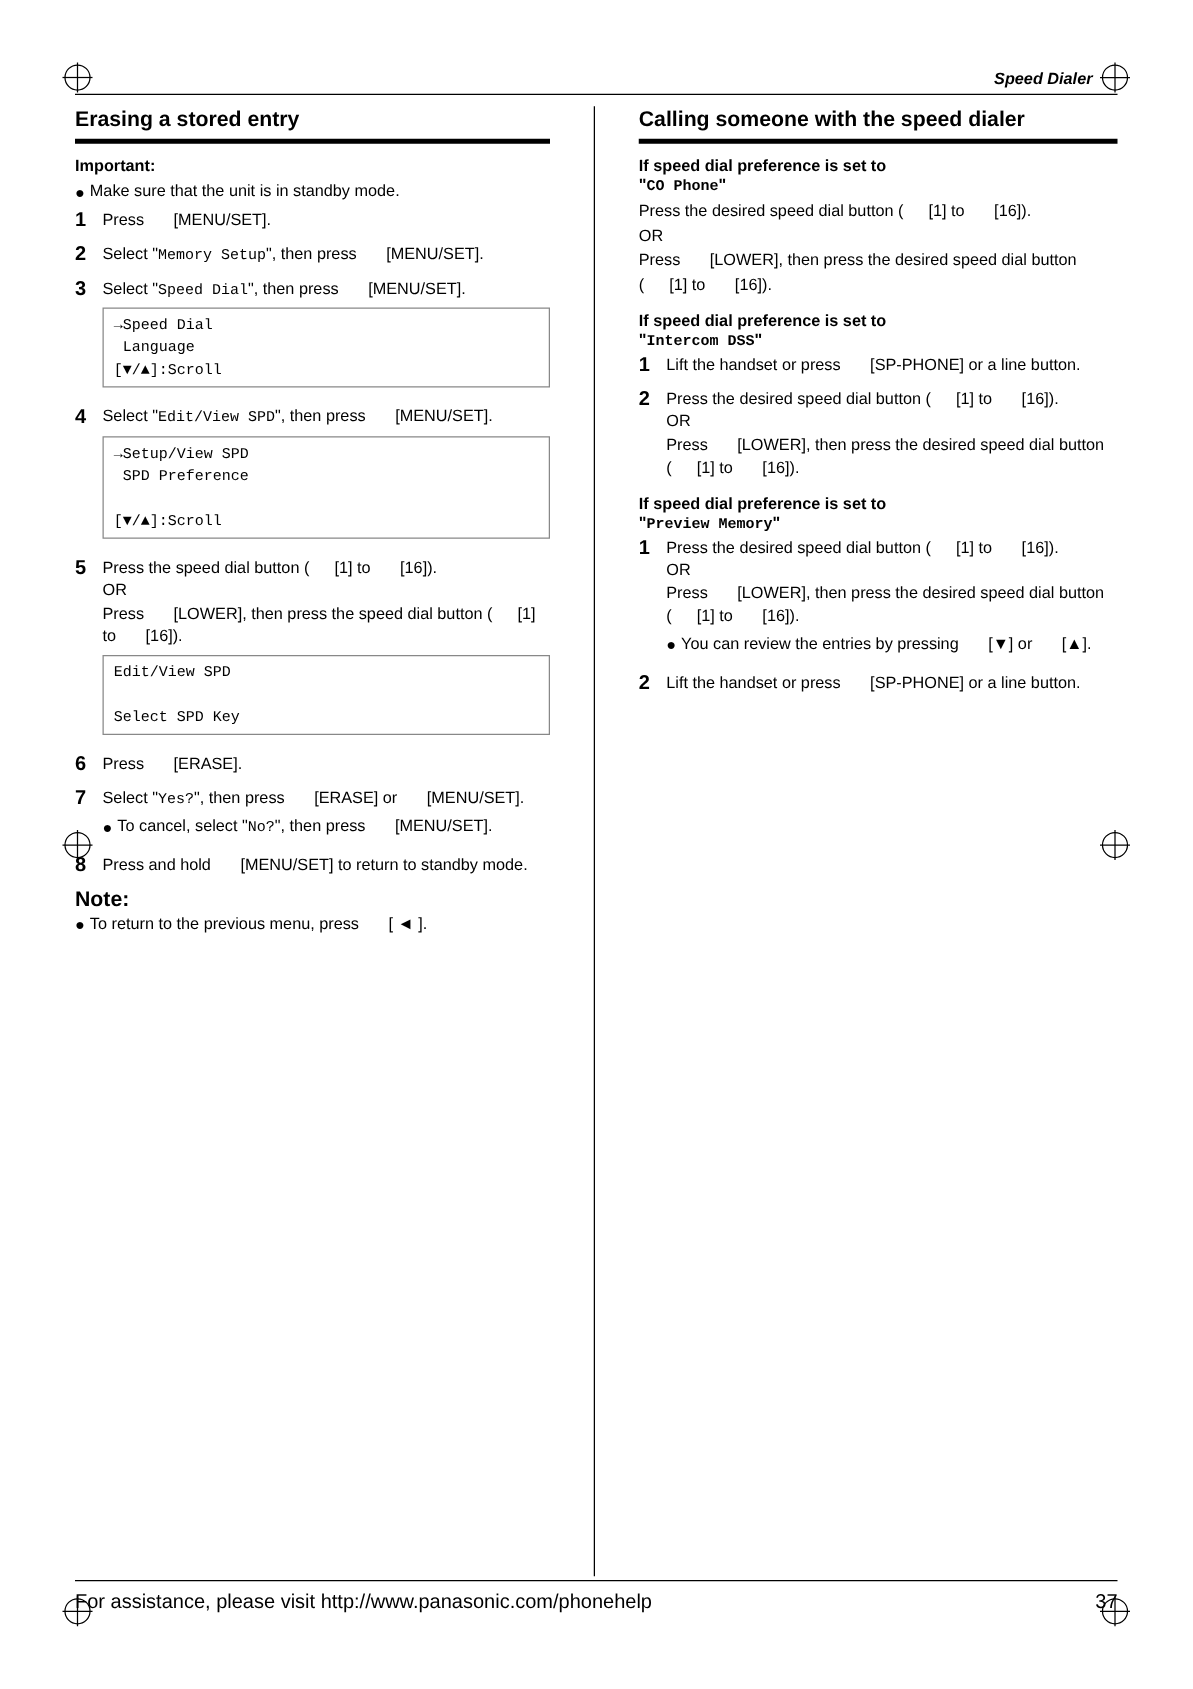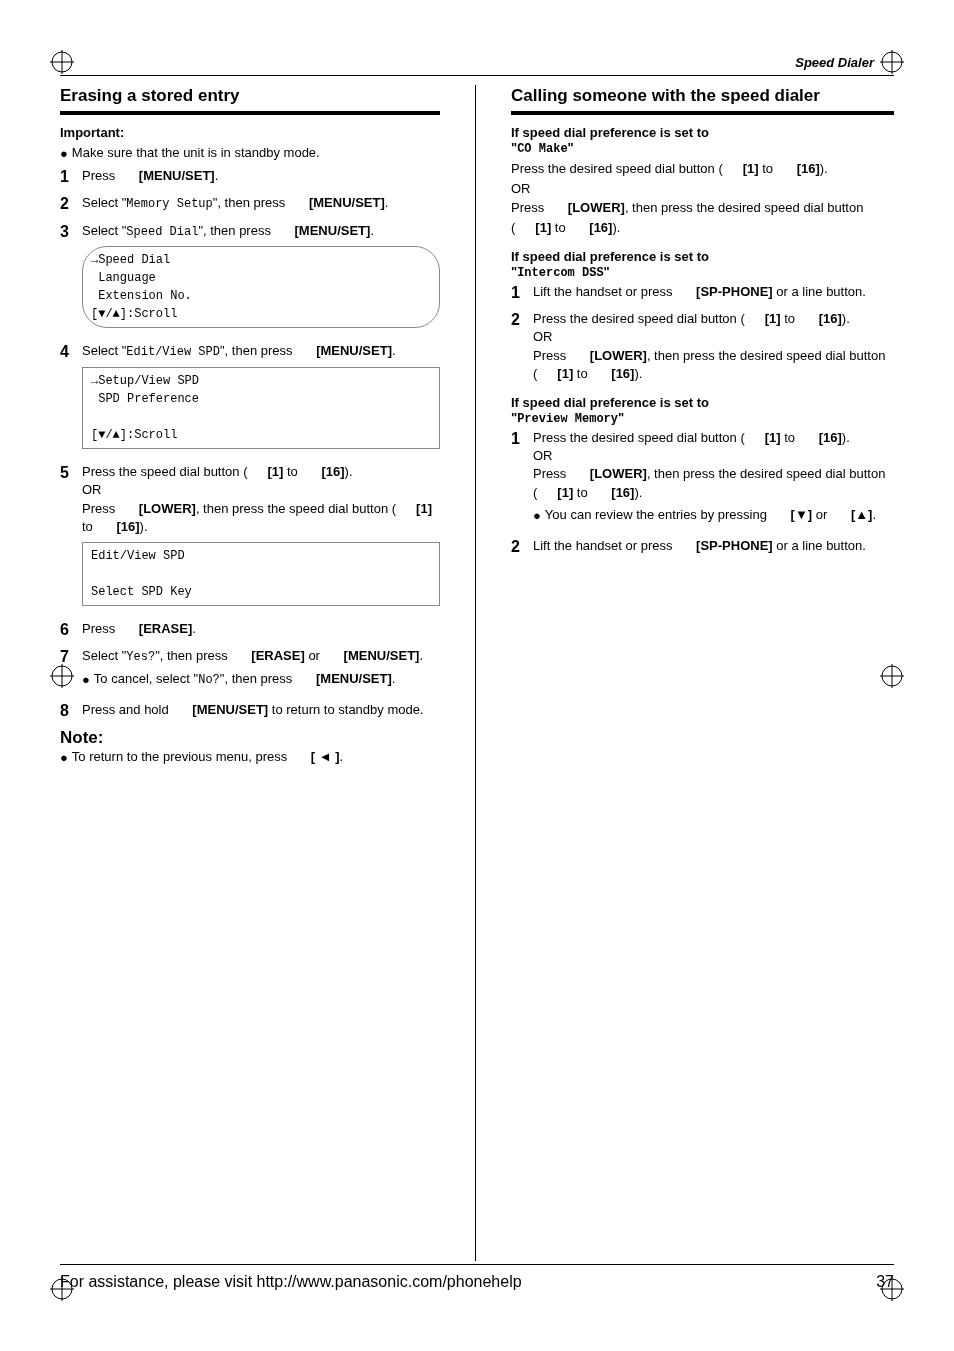--- a/index.html
+++ b/index.html
@@ -139,21 +139,21 @@
       border: 1px solid #888;
       font-family: 'Courier New', monospace;
       font-size: 12px;
       padding: 4px 8px;
       margin: 6px 0 6px 22px;
       background: #fff;
       line-height: 1.5;
     }
 
     
-    b { font-weight: bold; padding-left: 20px; }
+    b { font-weight: normal; padding-left: 20px; }
 
     
     code {
       font-family: 'Courier New', monospace;
       font-size: 12px;
     }
 
     
     .subsec-heading {
       font-weight: bold;
@@ -251,24 +251,23 @@
         <span class="step-num">2</span>
         <div class="step-content">
           Select "<code>Memory Setup</code>", then press <b>[MENU/SET]</b>.
         </div>
       </div>
 
       <div class="step">
         <span class="step-num">3</span>
         <div class="step-content">
           Select "<code>Speed Dial</code>", then press <b>[MENU/SET]</b>.
-          <div class="mono-box" style="margin-left:0;border-radius:25px;">
+          <div class="mono-box" style="margin-left:0;">
             <div>→Speed Dial</div>
             <div>&nbsp;Language</div>
-            <div>&nbsp;Extension No.</div>
             <div>[▼/▲]:Scroll</div>
           </div>
         </div>
       </div>
 
       <div class="step">
         <span class="step-num">4</span>
         <div class="step-content">
           Select "<code>Edit/View SPD</code>", then press <b>[MENU/SET]</b>.
           <div class="mono-box" style="margin-left:0;">
@@ -329,21 +328,21 @@
     </div>
 
     <div class="divider"></div>
 
     <div class="right-col">
       <div class="section-title">Calling someone with the speed dialer</div>
 
       <div>
         <div class="subsec-heading" style="margin-top:0;">
           If speed dial preference is set to<br>
-          "<code>CO Make</code>"
+          "<code>CO Phone</code>"
         </div>
         <div style="font-size:13px; line-height:1.5;">
           Press the desired speed dial button (<b>[1]</b> to <b>[16]</b>).<br>
           OR<br>
           Press <b>[LOWER]</b>, then press the desired speed dial button (<b>[1]</b> to <b>[16]</b>).
         </div>
       </div>
 
       <div style="margin-top:12px;">
         <div class="subsec-heading">

